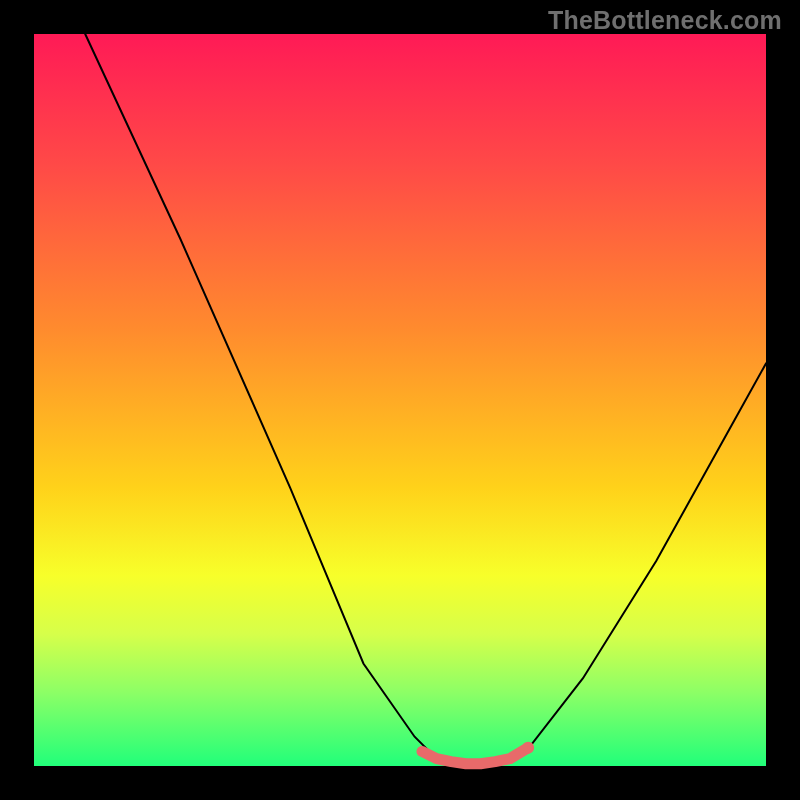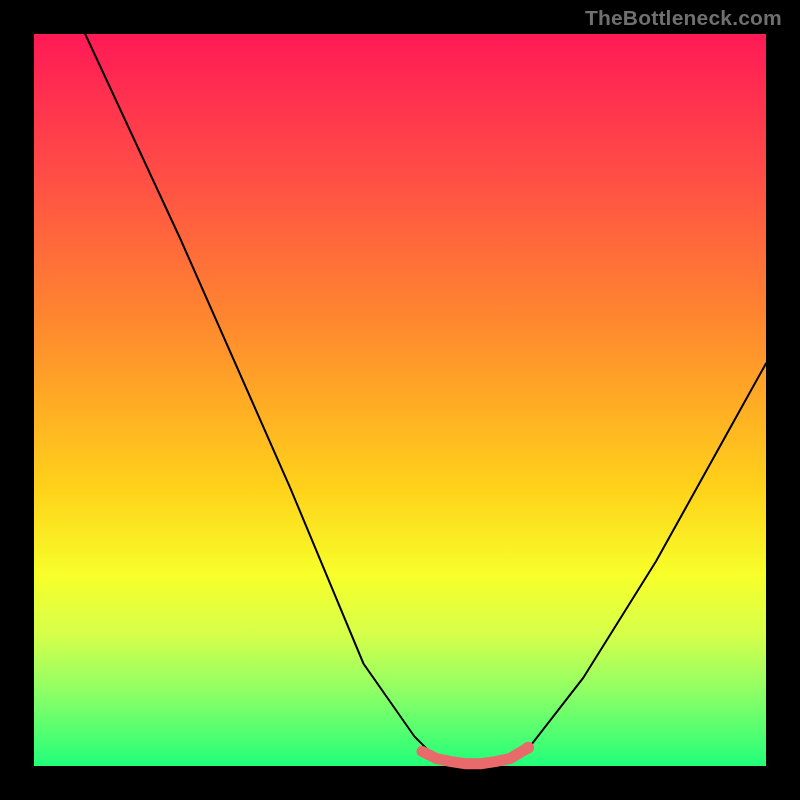--- a/index.html
+++ b/index.html
@@ -34,21 +34,21 @@
       #d6ff4a 82%,
       #8cff66 90%,
       #21ff7a 100%
     );
   }
   .watermark {
     position: absolute;
     top: 6px;
     right: 18px;
     font-family: Arial, Helvetica, sans-serif;
-    font-size: 21px;
+    font-size: 25px;
     font-weight: 600;
     color: #6f6f6f;
     letter-spacing: 0.2px;
   }
   svg.curve {
     position: absolute;
     left: 0;
     top: 0;
     width: 732px;
     height: 732px;

